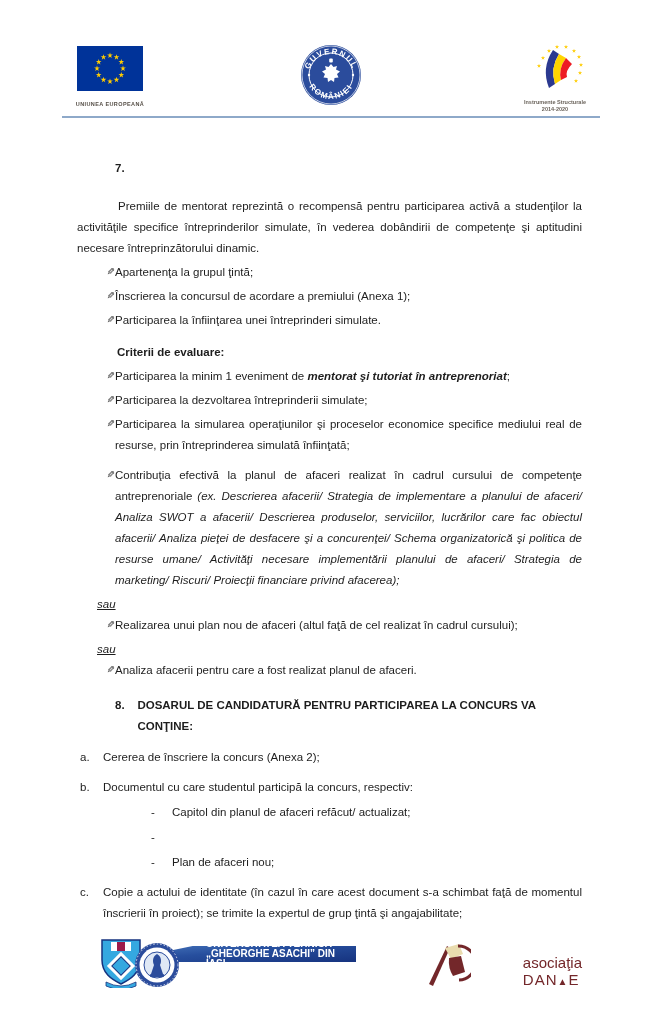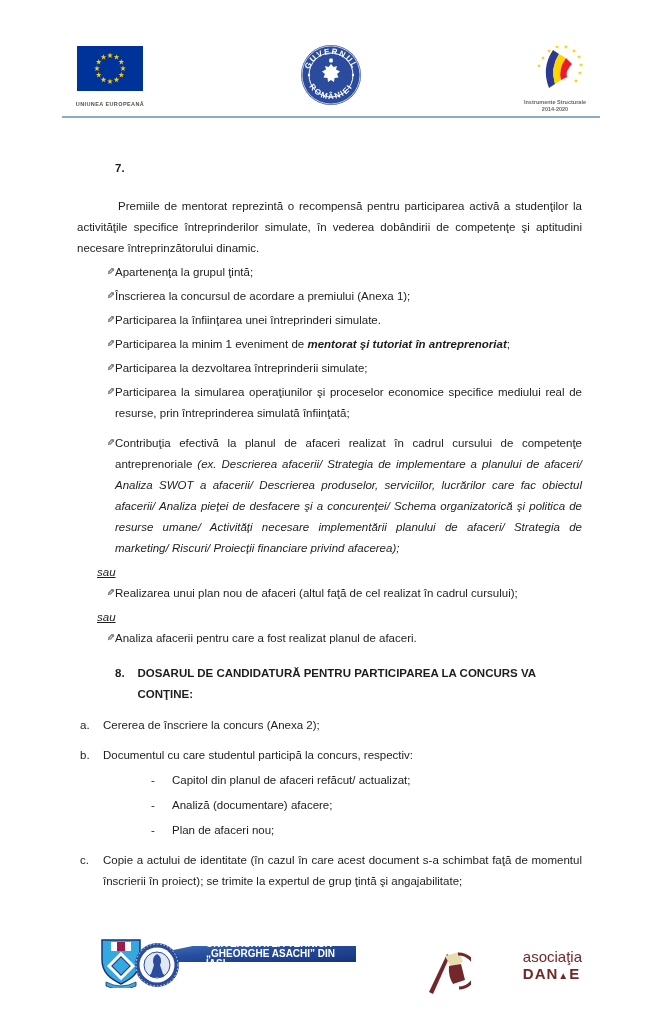--- a/index.html
+++ b/index.html
@@ -52,24 +52,24 @@
   .uni-logo { position:absolute; left:38px; top:2px; display:flex; align-items:flex-start; }
   .uni-shield { position:relative; z-index:2; }
   .uni-seal { position:relative; z-index:3; margin-left:-8px; margin-top:4px; }
   .uni-banner { position:relative; z-index:1; margin-left:-14px; margin-top:8px;
     width:190px; height:16px;
     background:linear-gradient(175deg,#3f6cb5 0%,#274f9e 35%,#16337f 100%);
     clip-path:polygon(0 34%, 14% 0, 100% 0, 100% 100%, 0 100%);
     color:#fff; font-weight:bold; font-size:10px; line-height:10px;
     display:flex; flex-direction:column; justify-content:center; padding-left:40px;
   }
-  .dane-logo { position:absolute; right:18px; top:12px; display:flex; align-items:flex-start;gap:44px; }
+  .dane-logo { position:absolute; right:18px; top:4px; display:flex; align-items:flex-end;gap:44px; }
   .dane-text { margin-left:8px; color:#73272a; font-size:15px; line-height:17px;
                font-family:"Liberation Sans", sans-serif; }
-  .dane-text .row2 { font-weight:bold; letter-spacing:1px; }
+  .dane-text .row2 { font-weight:normal; letter-spacing:1px; }
   .dane-glyph { display:inline-block; color:#73272a; font-size:10px; }
 </style>
 </head>
 <body>
 
 <div class="page">
 
   <div class="header">
 
     <div class="eu-logo">
@@ -158,20 +158,21 @@
       <div class="b-item">
         <span class="bullet">✎</span>
         <span class="b-text">Înscrierea la concursul de acordare a premiului (Anexa 1);</span>
       </div>
       <div class="b-item">
         <span class="bullet">✎</span>
         <span class="b-text">Participarea la înfiinţarea unei întreprinderi simulate.</span>
       </div>
     </div>
 
+    <div class="subhead mt-eval">Criterii de evaluare:</div>
 
     <div class="blist">
       <div class="b-item">
         <span class="bullet">✎</span>
         <span class="b-text"><span>Participarea la minim 1 eveniment de </span><span class="bold-ital">mentorat şi tutoriat în antreprenoriat</span><span>;</span></span>
       </div>
       <div class="b-item">
         <span class="bullet">✎</span>
         <span class="b-text">Participarea la dezvoltarea întreprinderii simulate;</span>
       </div>
@@ -212,21 +213,20 @@
         <span class="l-marker">b.</span>
         <span class="l-text">Documentul cu care studentul participă la concurs, respectiv:</span>
       </div>
       <div class="sublist">
         <div class="s-item">
           <span class="dash">-</span>
           <span>Capitol din planul de afaceri refăcut/ actualizat;</span>
         </div>
         <div class="s-item">
           <span class="dash">-</span>
-          <span>Analiză (documentare) afacere;</span>
         </div>
         <div class="s-item">
           <span class="dash">-</span>
           <span>Plan de afaceri nou;</span>
         </div>
       </div>
       <div class="l-item">
         <span class="l-marker">c.</span>
         <span class="l-text">Copie a actului de identitate (în cazul în care acest document s-a schimbat faţă de momentul înscrierii în proiect); se trimite la expertul de grup ţintă şi angajabilitate;</span>
       </div>

